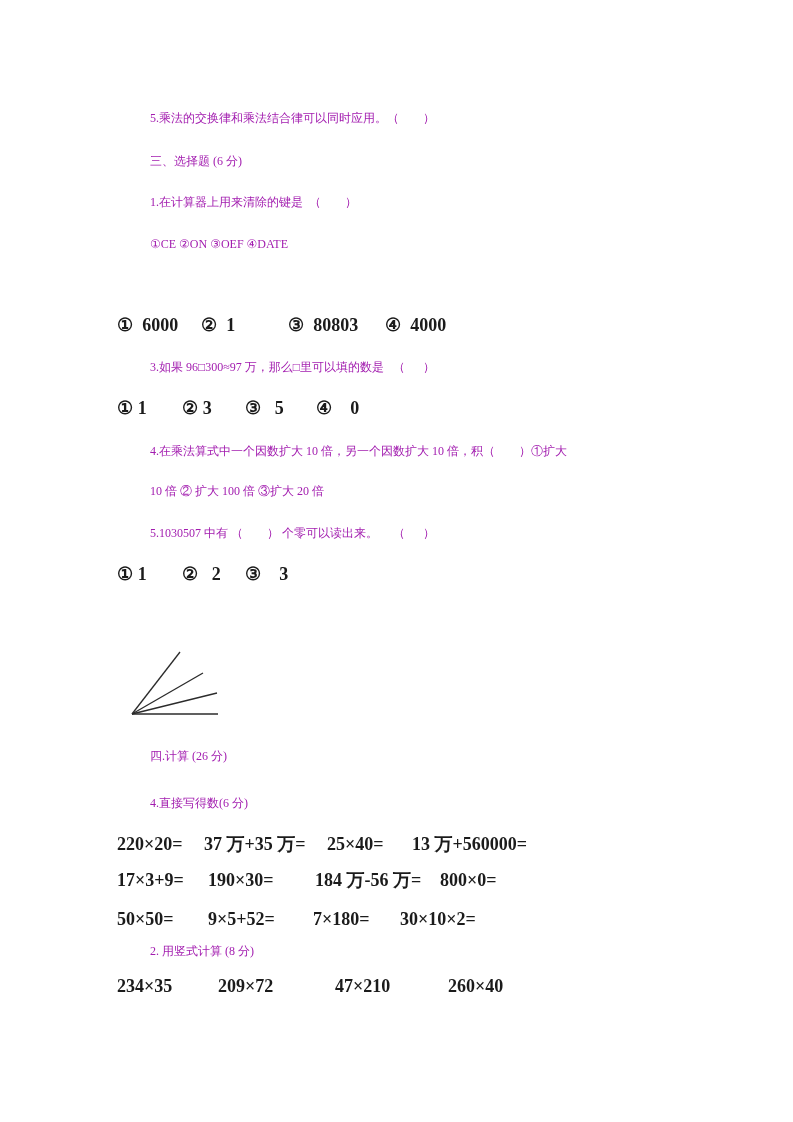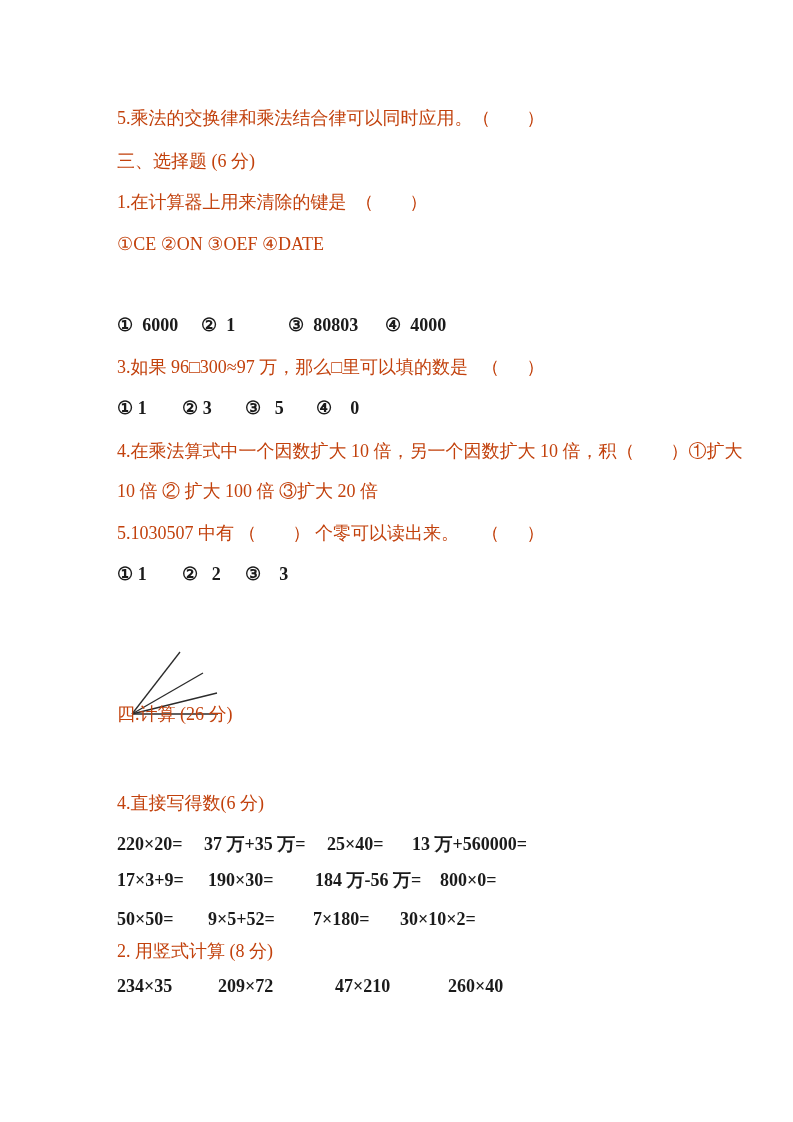--- a/index.html
+++ b/index.html
@@ -11,24 +11,25 @@
     position: relative;
     width: 793px;
     height: 1122px;
     background: #ffffff;
     overflow: hidden;
     font-family: "Liberation Serif", "DejaVu Serif", serif;
     color: #1b1b1b;
   }
   .ln {
     position: absolute;
-    font-size: 18px;
+    font-size: 12px;
     line-height: 24px;
     white-space: pre;
-    color: #c2410c;
+    color: #a21caf;
+    margin-left: 33px;
   }
   .row {
     position: absolute;
     left: 0;
     top: 0;
     width: 793px;
     height: 24px;
     font-weight: bold;
   }
   .row span {
@@ -89,21 +90,21 @@
   </div>
 
 
   <svg class="fig" style="left:122px; top:643px" width="110" height="80" viewBox="0 0 110 80">
     <line x1="10" y1="71" x2="96" y2="71"></line>
     <line x1="10" y1="71" x2="95" y2="50"></line>
     <line x1="10" y1="71" x2="81" y2="30"></line>
     <line x1="10" y1="71" x2="58" y2="9"></line>
   </svg>
 
-  <div class="ln" style="left:117px; top:702px">四.计算 (26 分)</div>
+  <div class="ln" style="left:117px; top:744px">四.计算 (26 分)</div>
 
   <div class="ln" style="left:117px; top:791px">4.直接写得数(6 分)</div>
 
   <div class="row" style="top:832px">
     <span style="left:117px">220×20=</span>
     <span style="left:204px">37 万+35 万=</span>
     <span style="left:327px">25×40=</span>
     <span style="left:412px">13 万+560000=</span>
   </div>
 

